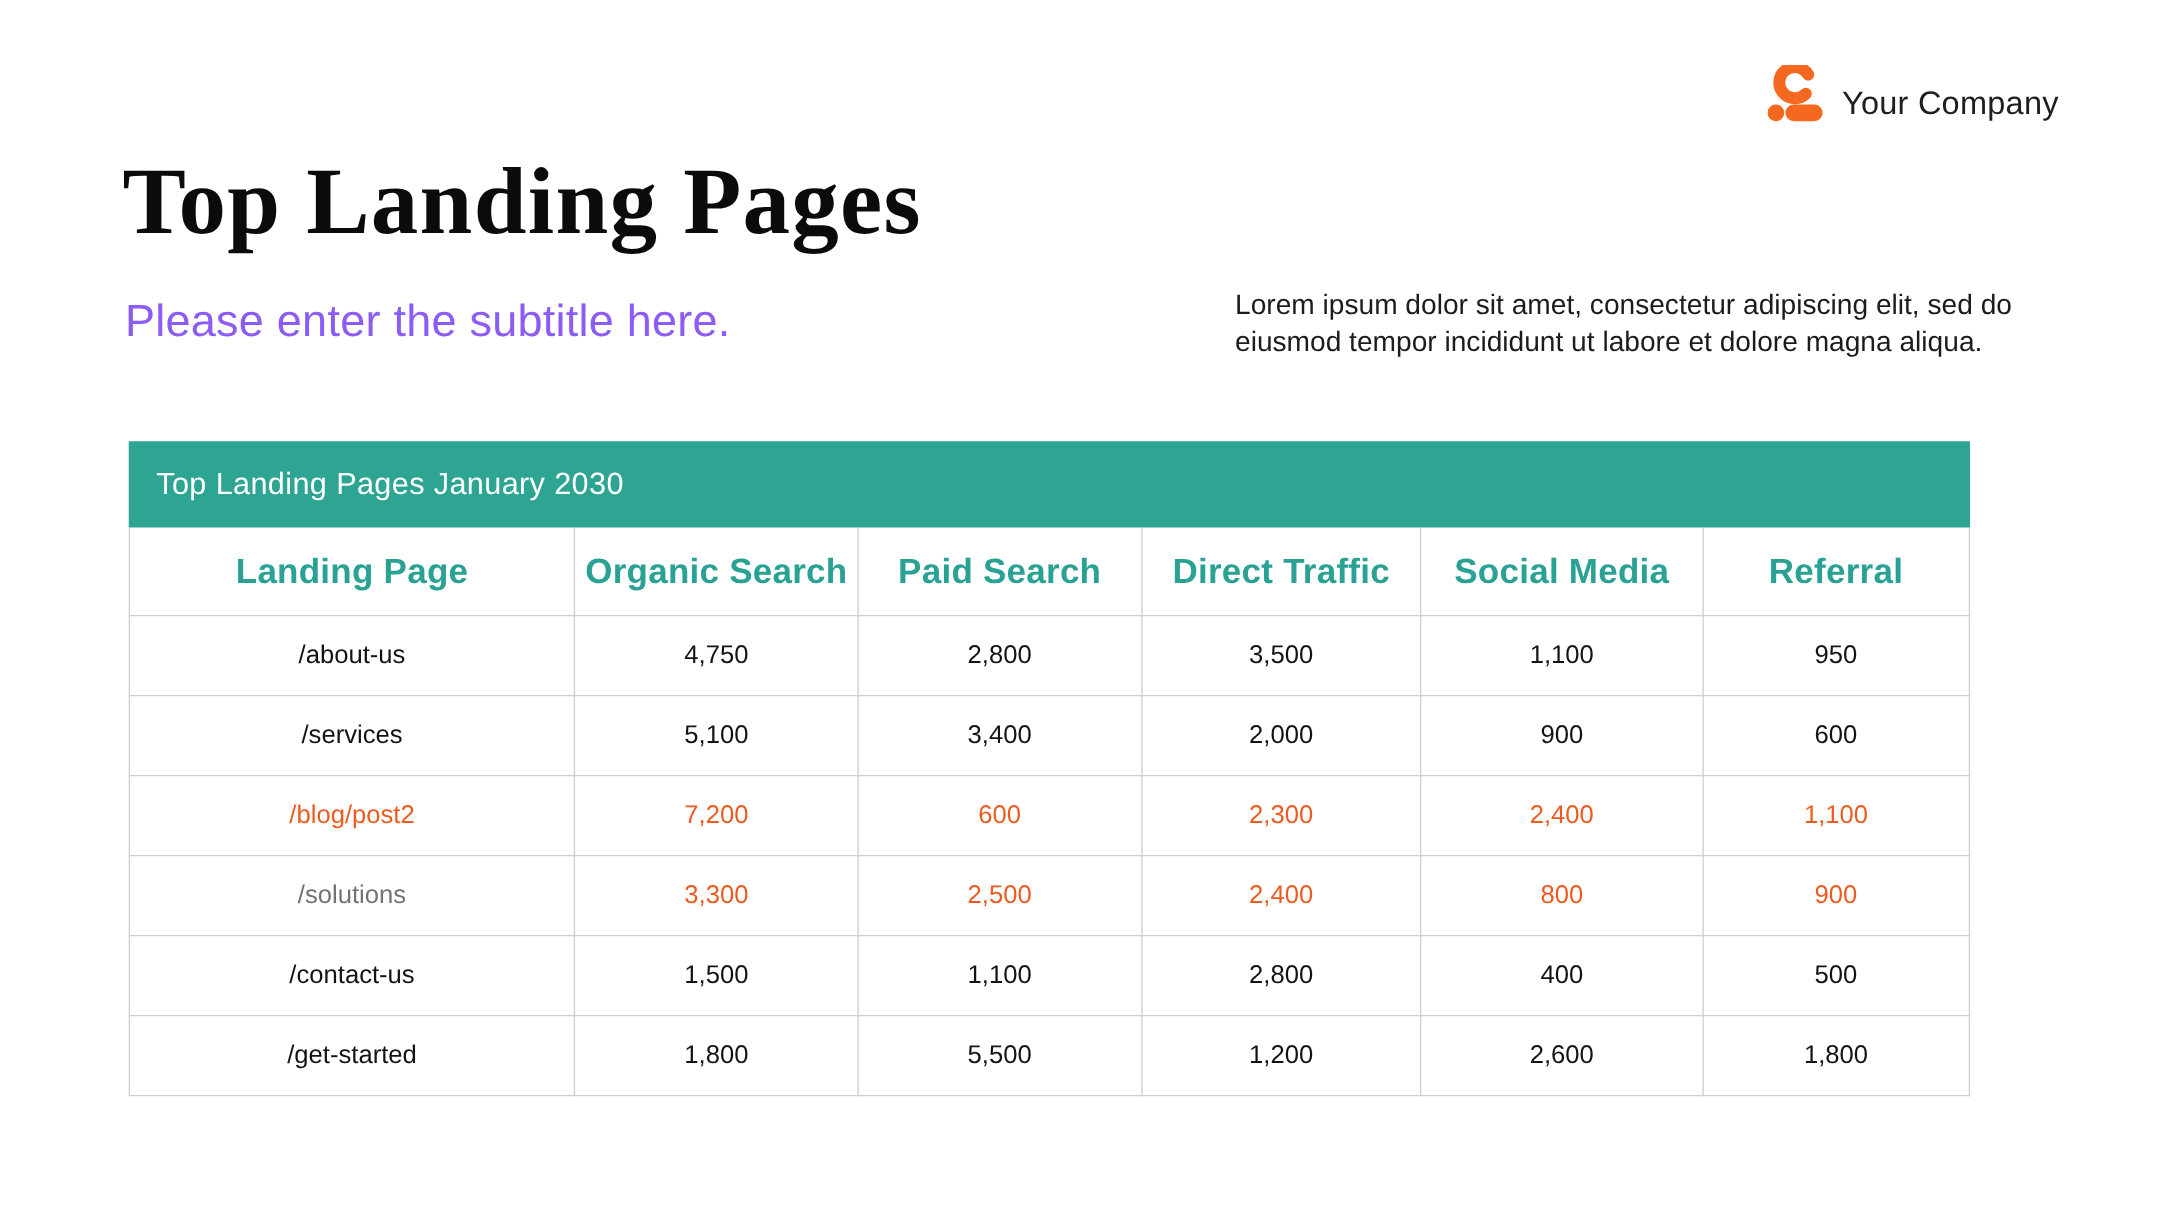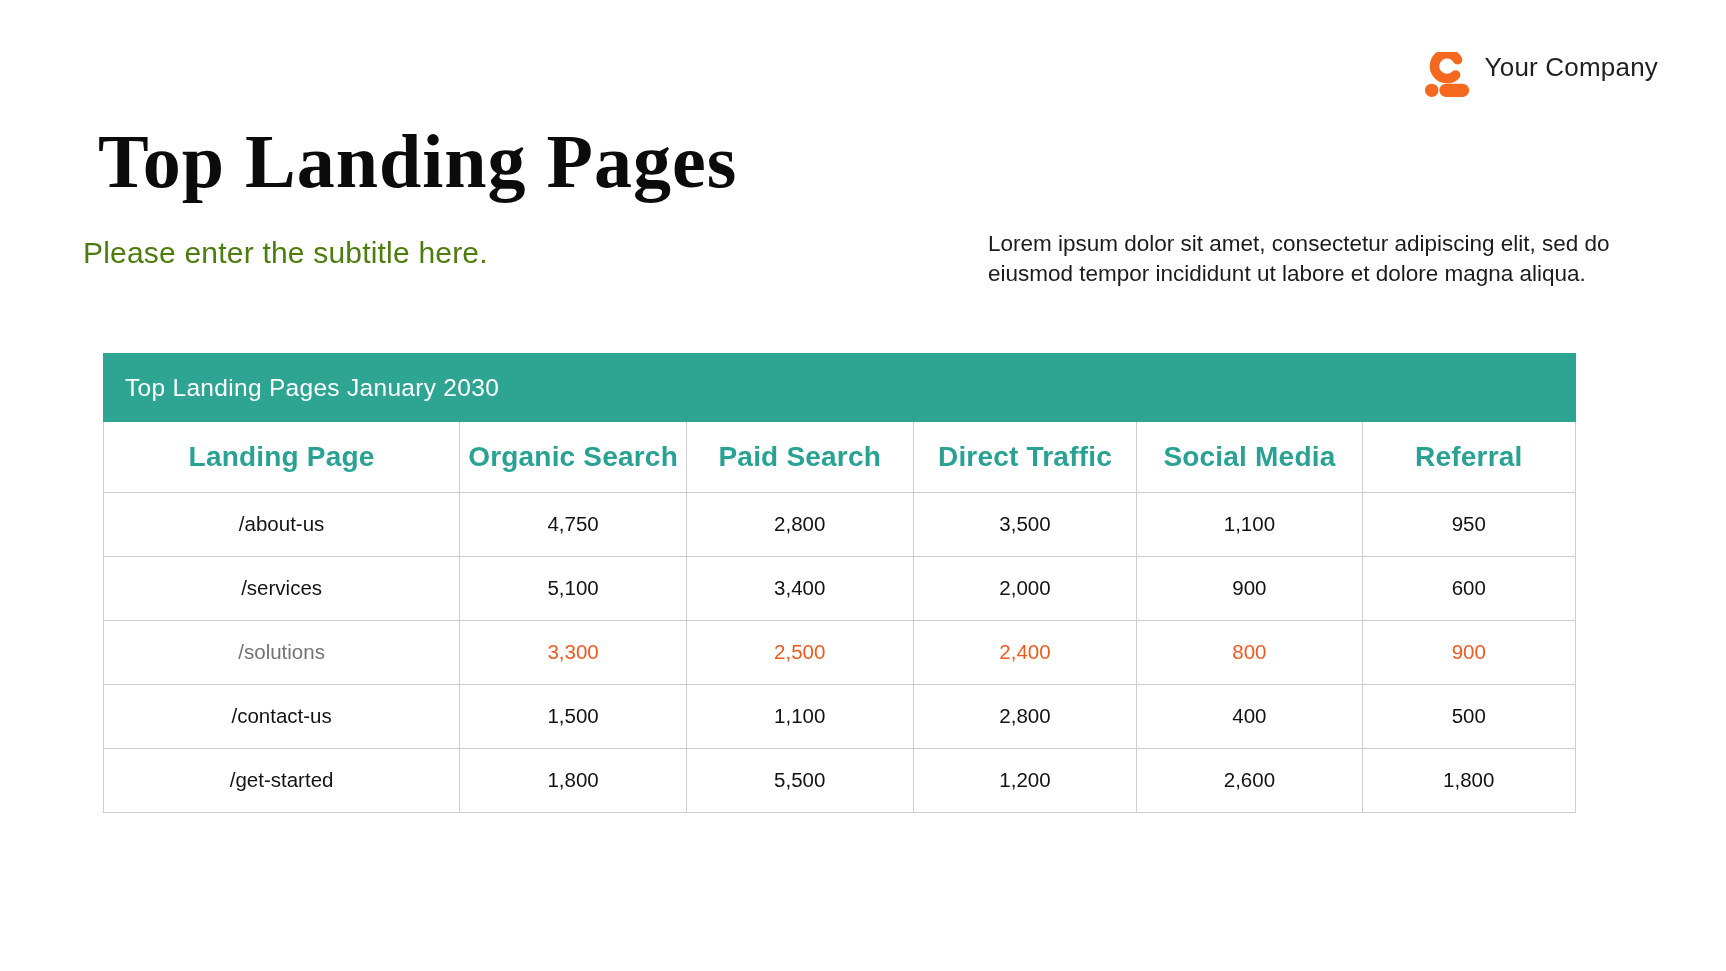--- a/index.html
+++ b/index.html
@@ -7,35 +7,35 @@
   body {
     position:relative;
     background:#ffffff;
     font-family:"Liberation Sans", sans-serif;
     color:#141414;
     overflow:hidden;
   }
 
   
   .logo {
-    position:absolute; top:52px; right:68px;
-    display:flex; align-items:flex-start; gap:14px;
+    position:absolute; top:52px; right:79px;
+    display:flex; align-items:flex-end; gap:14px;
   }
   .logo-text { font-size:26px; font-weight:500; color:#1f1f1f; letter-spacing:.2px; }
 
   
   .page-title {
     position:absolute; left:98px; top:120px;
     font-family:"Liberation Serif", serif;
     font-size:76px; font-weight:600; color:#0b0b0b;
     letter-spacing:1px; line-height:1.1; white-space:nowrap;
   }
   .page-subtitle {
-    position:absolute; left:83px; top:236px;
-    font-size:30px; font-weight:400; color:#4d7c0f; letter-spacing:.2px;
+    position:absolute; left:100px; top:236px;
+    font-size:36px; font-weight:400; color:#8b5cf6; letter-spacing:.2px;
   }
   .page-description {
     position:absolute; left:988px; top:229px; width:660px;
     font-size:22.5px; line-height:1.33; color:#1c1c1c;
   }
 
   
   .table-wrap { position:absolute; left:103px; top:353px; width:1473px; }
   .table-caption {
     height:69px; display:flex; align-items:center;
@@ -106,20 +106,28 @@
         </tr>
         <tr>
           <td>/services</td>
           <td>5,100</td>
           <td>3,400</td>
           <td>2,000</td>
           <td>900</td>
           <td>600</td>
         </tr>
         <tr>
+          <td style="color: rgb(238, 91, 32);">/blog/post2</td>
+          <td style="color: rgb(238, 91, 32);">7,200</td>
+          <td style="color: rgb(238, 91, 32);">600</td>
+          <td style="color: rgb(238, 91, 32);">2,300</td>
+          <td style="color: rgb(238, 91, 32);">2,400</td>
+          <td style="color: rgb(238, 91, 32);">1,100</td>
+        </tr>
+        <tr>
           <td style="color: #737373;">/solutions</td>
           <td style="color: rgb(238, 91, 32);">3,300</td>
           <td style="color: rgb(238, 91, 32);">2,500</td>
           <td style="color: rgb(238, 91, 32);">2,400</td>
           <td style="color: rgb(238, 91, 32);">800</td>
           <td style="color: rgb(238, 91, 32);">900</td>
         </tr>
         <tr>
           <td>/contact-us</td>
           <td>1,500</td>

